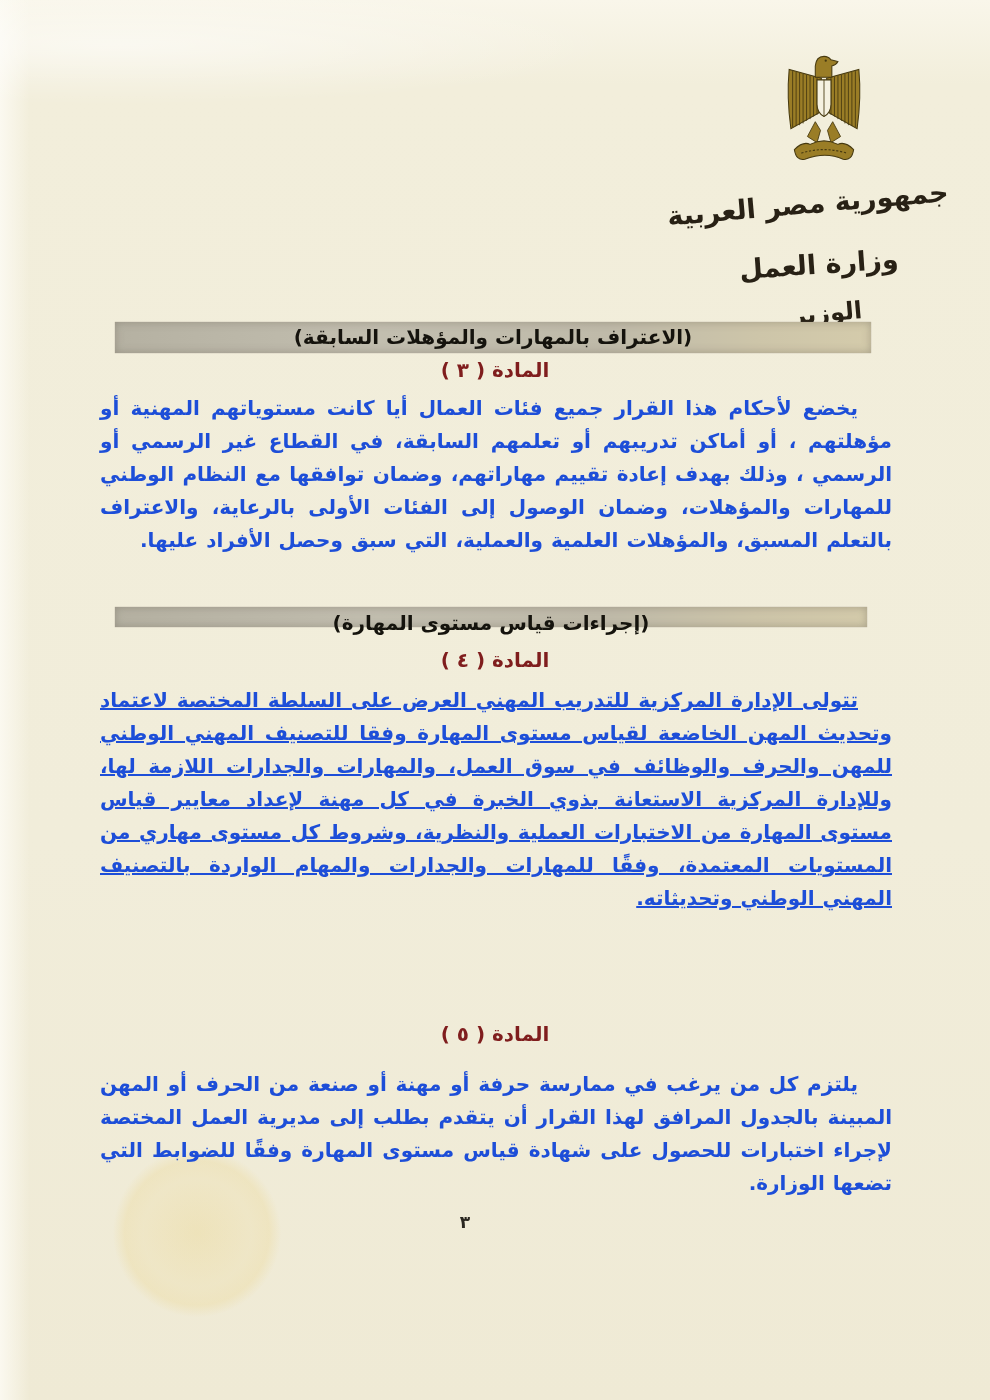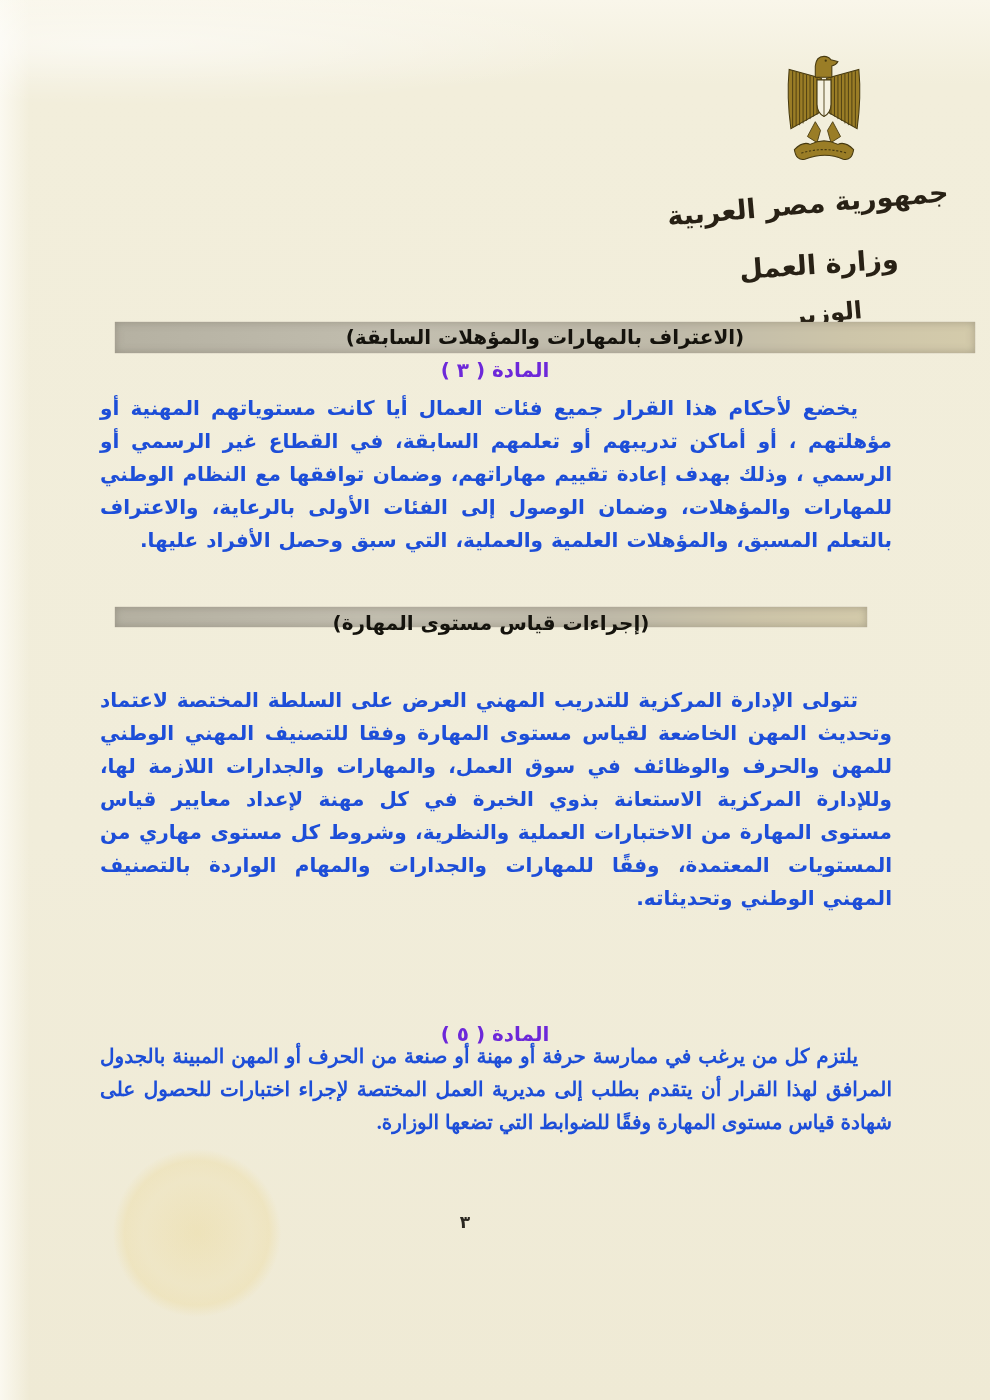--- a/index.html
+++ b/index.html
@@ -16,47 +16,47 @@
   .callig{
     position:absolute;direction:rtl;color:#282115;font-weight:bold;
     font-family:"DejaVu Sans",sans-serif;white-space:nowrap;
     letter-spacing:-1px;text-shadow:0 0 .5px #3a3category020;
   }
   .republic{top:176px;right:42px;font-size:27px;transform:rotate(-5deg);transform-origin:right center;}
   .ministry{top:243px;right:92px;font-size:27px;transform:rotate(-4deg);transform-origin:right center;}
   .minister{top:296px;right:128px;font-size:24px;transform:rotate(-5deg);transform-origin:right center;}
   
   .banner{
-    position:absolute;left:115px;width:860px;height:31px;
+    position:absolute;left:115px;width:756px;height:31px;
     background:linear-gradient(90deg,#b5b1a2 0%,#c2beaf 35%,#bfbaa9 65%,#cdc5a9 85%,#d4cbab 100%);
     box-shadow:inset 0 0 8px rgba(110,105,90,.45), 0 0 1px rgba(120,115,100,.6);
     direction:rtl;text-align:center;line-height:31px;
     font-size:20px;font-weight:bold;color:#15130d;
   }
   .banner-1{top:322px;}
   .banner-2{top:607px;width:752px;height:20px;line-height:33px;}
   
   .article-title{
     position:absolute;left:0;width:100%;margin:0;direction:rtl;text-align:center;
-    font-size:20px;font-weight:bold;color:#6d28d9;
+    font-size:20px;font-weight:bold;color:#7f1d1d;
   }
   .t3{top:358px;}
   .t4{top:648px;}
   .t5{top:1022px;}
   
   .para{
     position:absolute;left:100px;width:792px;margin:0;
     direction:rtl;text-align:justify;text-indent:34px;
     font-size:20px;line-height:33px;font-weight:bold;color:#1d4ed8;
     word-spacing:1px;
   }
   .p1{top:392px;}
-  .p2{top:684px;}
+  .p2{top:684px;text-decoration:underline;}
   .p3{top:876px;}
-  .p4{top:1040px;font-family:Liberation Serif, serif;}
+  .p4{top:1068px;}
   .p5{top:1108px;}
   
   .page-num{
     position:absolute;top:1212px;left:445px;width:40px;text-align:center;
     font-size:17px;font-weight:bold;color:#2a2720;
   }
   .watermark-stamp{
     position:absolute;left:112px;top:1148px;width:170px;height:170px;border-radius:50%;
     background:radial-gradient(circle at 50% 50%,
       rgba(235,213,140,.38) 0%, rgba(235,213,140,.22) 45%,
@@ -116,20 +116,21 @@
   <div class="callig ministry">وزارة العمل</div>
   <div class="callig minister">الوزير</div>
 
   <div class="banner banner-1">(الاعتراف بالمهارات والمؤهلات السابقة)</div>
 
   <h2 class="article-title t3">المادة ( ٣ )</h2>
   <p class="para p1">يخضع لأحكام هذا القرار جميع فئات العمال أيا كانت مستوياتهم المهنية أو مؤهلتهم ، أو أماكن تدريبهم أو تعلمهم السابقة، في القطاع غير الرسمي أو الرسمي ، وذلك بهدف إعادة تقييم مهاراتهم، وضمان توافقها مع النظام الوطني للمهارات والمؤهلات، وضمان الوصول إلى الفئات الأولى بالرعاية، والاعتراف بالتعلم المسبق، والمؤهلات العلمية والعملية، التي سبق وحصل الأفراد عليها.</p>
 
   <div class="banner banner-2">(إجراءات قياس مستوى المهارة)</div>
 
+  <h2 class="article-title t4">المادة ( ٤ )</h2>
   <p class="para p2">تتولى الإدارة المركزية للتدريب المهني العرض على السلطة المختصة لاعتماد وتحديث المهن الخاضعة لقياس مستوى المهارة وفقا للتصنيف المهني الوطني للمهن والحرف والوظائف في سوق العمل، والمهارات والجدارات اللازمة لها، وللإدارة المركزية الاستعانة بذوي الخبرة في كل مهنة لإعداد معايير قياس مستوى المهارة من الاختبارات العملية والنظرية، وشروط كل مستوى مهاري من المستويات المعتمدة، وفقًا للمهارات والجدارات والمهام الواردة بالتصنيف المهني الوطني وتحديثاته.</p>
 
   <h2 class="article-title t5">المادة ( ٥ )</h2>
   <p class="para p4">يلتزم كل من يرغب في ممارسة حرفة أو مهنة أو صنعة من الحرف أو المهن المبينة بالجدول المرافق لهذا القرار أن يتقدم بطلب إلى مديرية العمل المختصة لإجراء اختبارات للحصول على شهادة قياس مستوى المهارة وفقًا للضوابط التي تضعها الوزارة.</p>
 
   <div class="page-num">٣</div>
 
 </div>
 
 </body></html>

